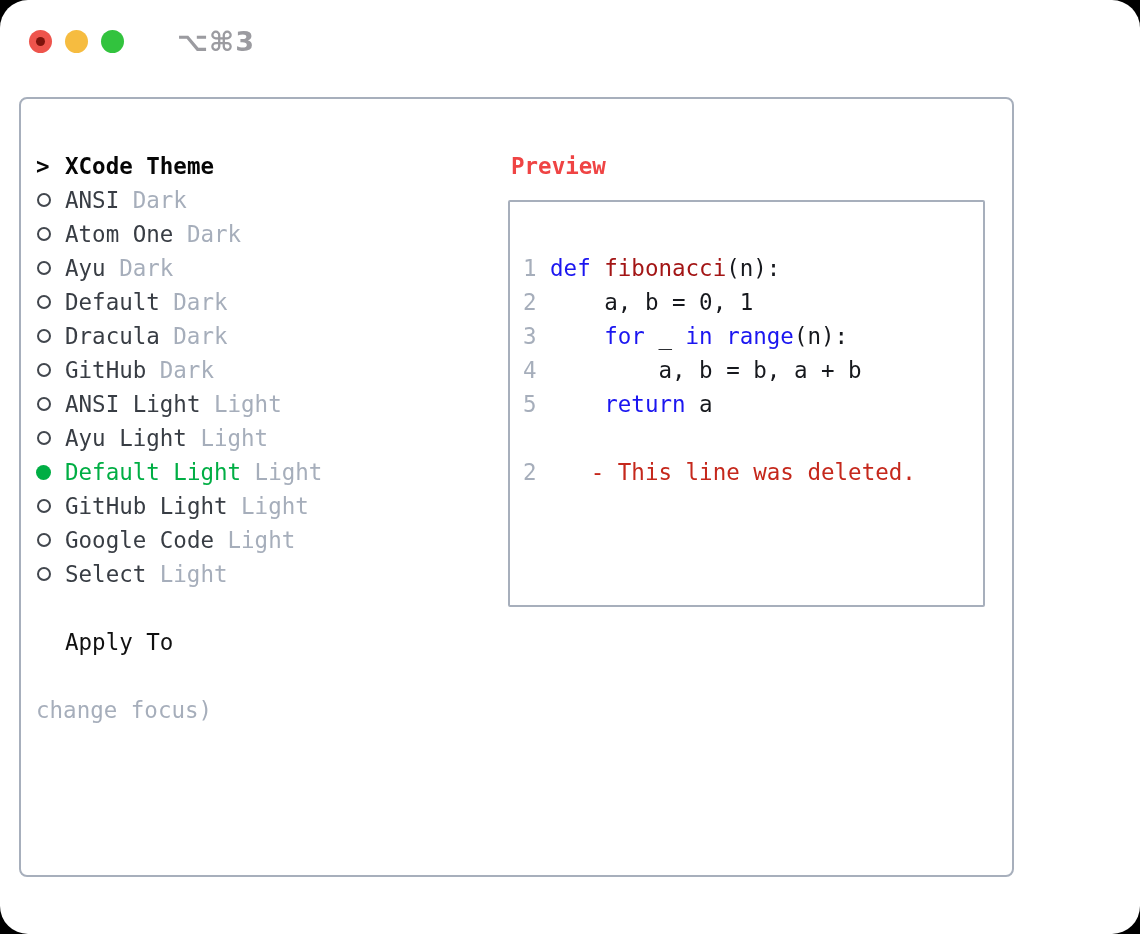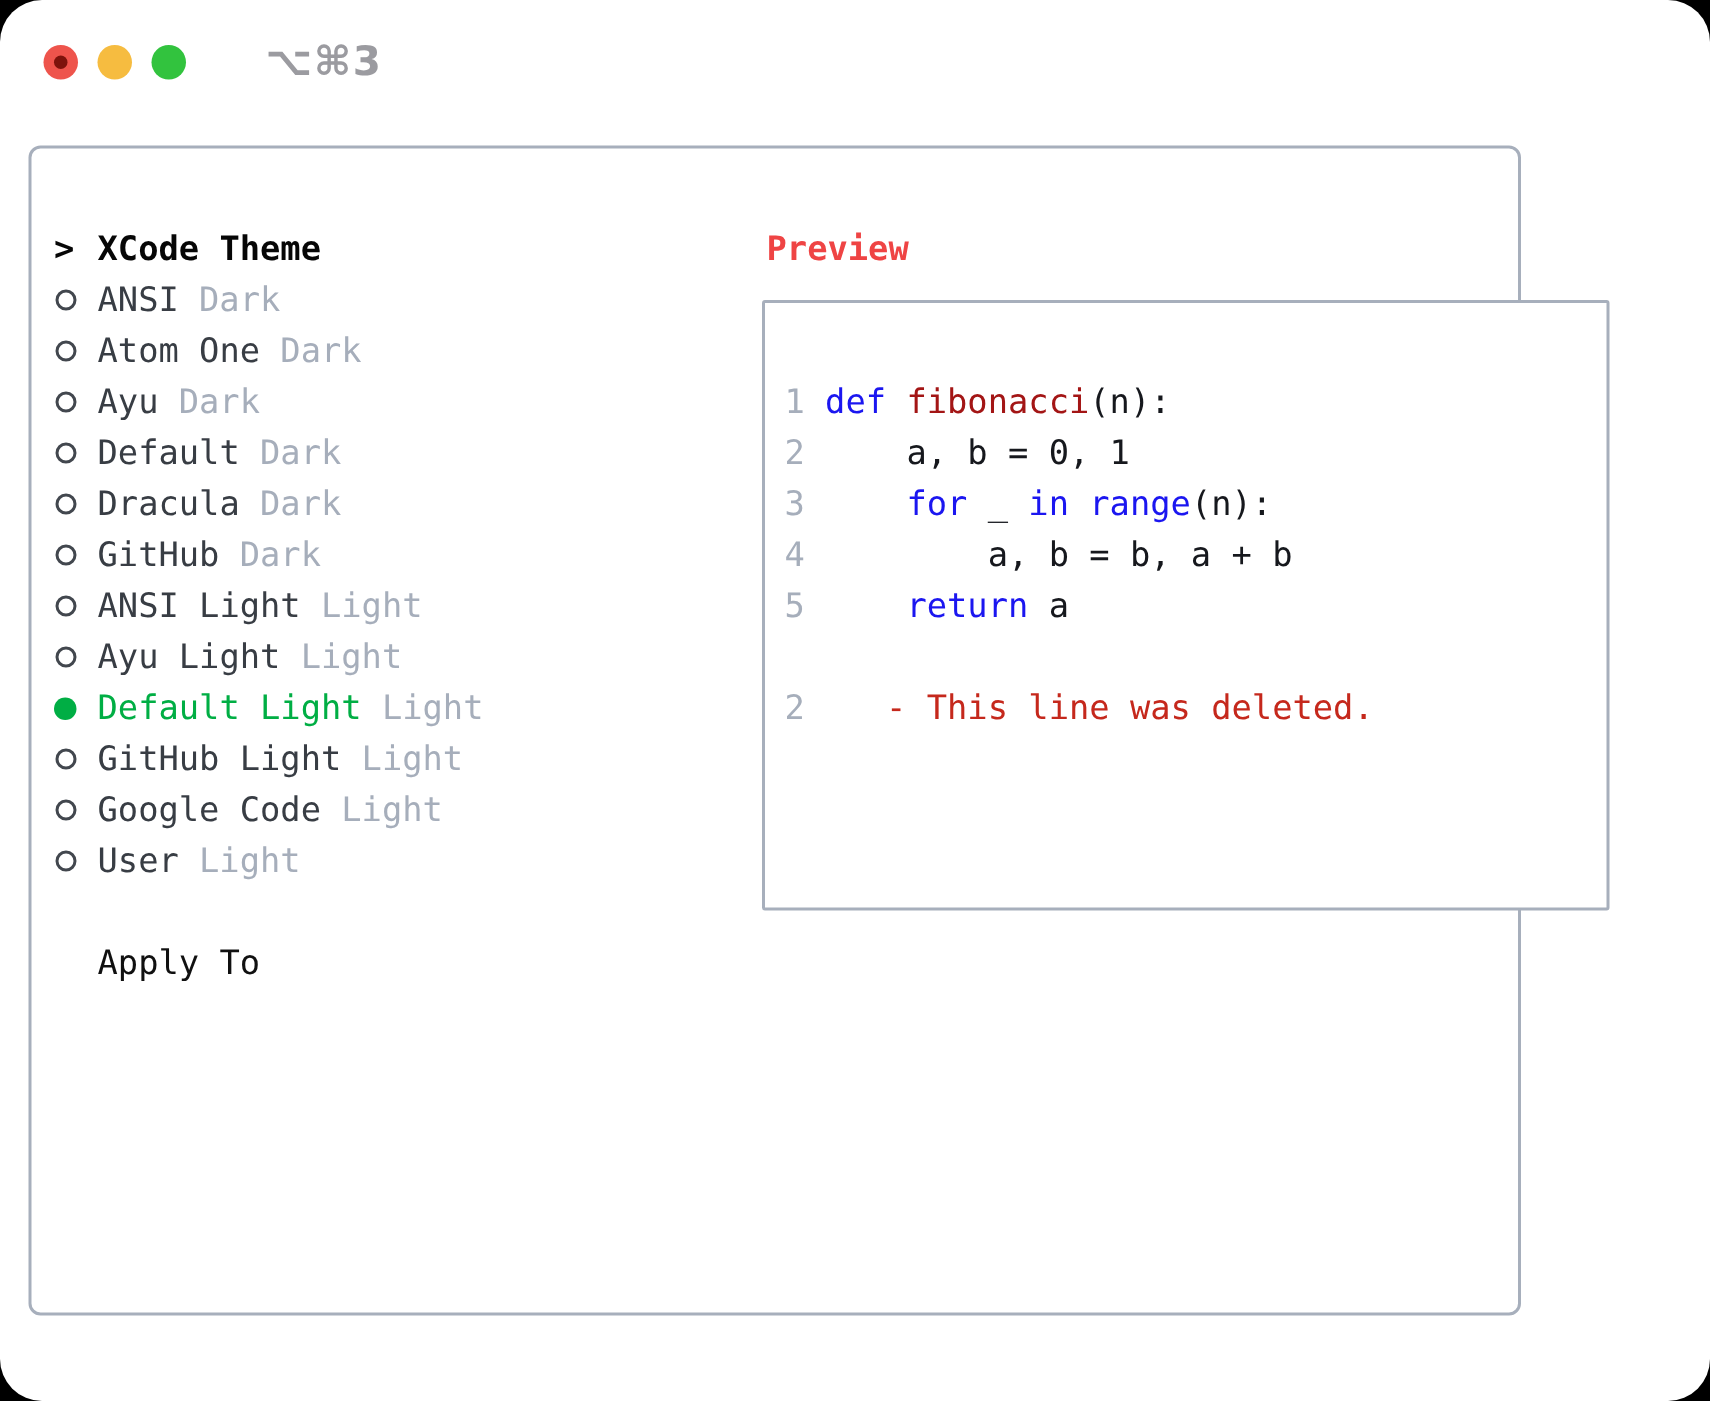--- a/index.html
+++ b/index.html
@@ -53,21 +53,21 @@
   .radio.sel{width:15px;height:15px;border:none;background:var(--accent-green);margin-left:0;}
   .item-name{color:var(--item-text);}
   .item-name.sel{color:var(--accent-green);}
   .tag{color:var(--muted-gray);margin-left:13.5px;text-align:right;}
   .hint{color:var(--muted-gray);}
   .preview-label{
     position:absolute;left:490px;top:50px;height:34px;line-height:34px;
     font-size:22.5px;font-weight:bold;color:#ef4444;
   }
   .preview-box{
-    position:absolute;left:487px;top:101px;width:565px;height:407px;
+    position:absolute;left:487px;top:101px;width:477px;height:407px;
     border:2px solid var(--border-gray);border-radius:2px;background:#fff;
     padding:49px 0 0 13px;font-size:22.5px;overflow:hidden;
   }
   .code-line{height:34px;line-height:34px;white-space:pre;}
   .lineno{display:inline-block;width:2ch;color:var(--muted-gray);}
   .kw{color:var(--keyword-blue);}
   .fn{color:var(--function-red);}
   .pl{color:#16181d;}
   .ctx{color:var(--context-gray);}
   .del{color:var(--deleted-red);}
@@ -100,33 +100,34 @@
           <div class="row"><span class="marker"><span class="radio"></span></span><span class="item-name">Atom One</span><span class="tag">Dark</span></div>
           <div class="row"><span class="marker"><span class="radio"></span></span><span class="item-name">Ayu</span><span class="tag">Dark</span></div>
           <div class="row"><span class="marker"><span class="radio"></span></span><span class="item-name">Default</span><span class="tag">Dark</span></div>
           <div class="row"><span class="marker"><span class="radio"></span></span><span class="item-name">Dracula</span><span class="tag">Dark</span></div>
           <div class="row"><span class="marker"><span class="radio"></span></span><span class="item-name">GitHub</span><span class="tag">Dark</span></div>
           <div class="row"><span class="marker"><span class="radio"></span></span><span class="item-name">ANSI Light</span><span class="tag">Light</span></div>
           <div class="row"><span class="marker"><span class="radio"></span></span><span class="item-name">Ayu Light</span><span class="tag">Light</span></div>
           <div class="row"><span class="marker"><span class="radio sel"></span></span><span class="item-name sel">Default Light</span><span class="tag">Light</span></div>
           <div class="row"><span class="marker"><span class="radio"></span></span><span class="item-name">GitHub Light</span><span class="tag">Light</span></div>
           <div class="row"><span class="marker"><span class="radio"></span></span><span class="item-name">Google Code</span><span class="tag">Light</span></div>
-          <div class="row"><span class="marker"><span class="radio"></span></span><span class="item-name">User</span><span class="tag">Light</span></div>
+          <div class="row"><span class="marker"><span class="radio"></span></span><span class="item-name">Select</span><span class="tag">Light</span></div>
         </div>
 
       <div class="row blank"></div>
 
       <div class="row">
         <span class="marker"></span>
         <span class="sub-label">Apply To</span>
       </div>
 
 
       <div class="row blank"></div>
 
+      <div class="row hint">change focus)</div>
     </div>
 
     <div class="preview-label">Preview</div>
 
     <div class="preview-box" id="preview-box">
         <div class="code-line"><span class="lineno">1</span><span class="kw">def</span><span class="pl"> </span><span class="fn">fibonacci</span><span class="pl">(n):</span></div>
         <div class="code-line"><span class="lineno">2</span><span class="pl">    a, b = 0, 1</span></div>
         <div class="code-line"><span class="lineno">3</span><span class="pl">    </span><span class="kw">for</span><span class="pl"> _ </span><span class="kw">in</span><span class="pl"> </span><span class="kw">range</span><span class="pl">(n):</span></div>
         <div class="code-line"><span class="lineno">4</span><span class="pl">        a, b = b, a + b</span></div>
         <div class="code-line"><span class="lineno">5</span><span class="pl">    </span><span class="kw">return</span><span class="pl"> a</span></div>

